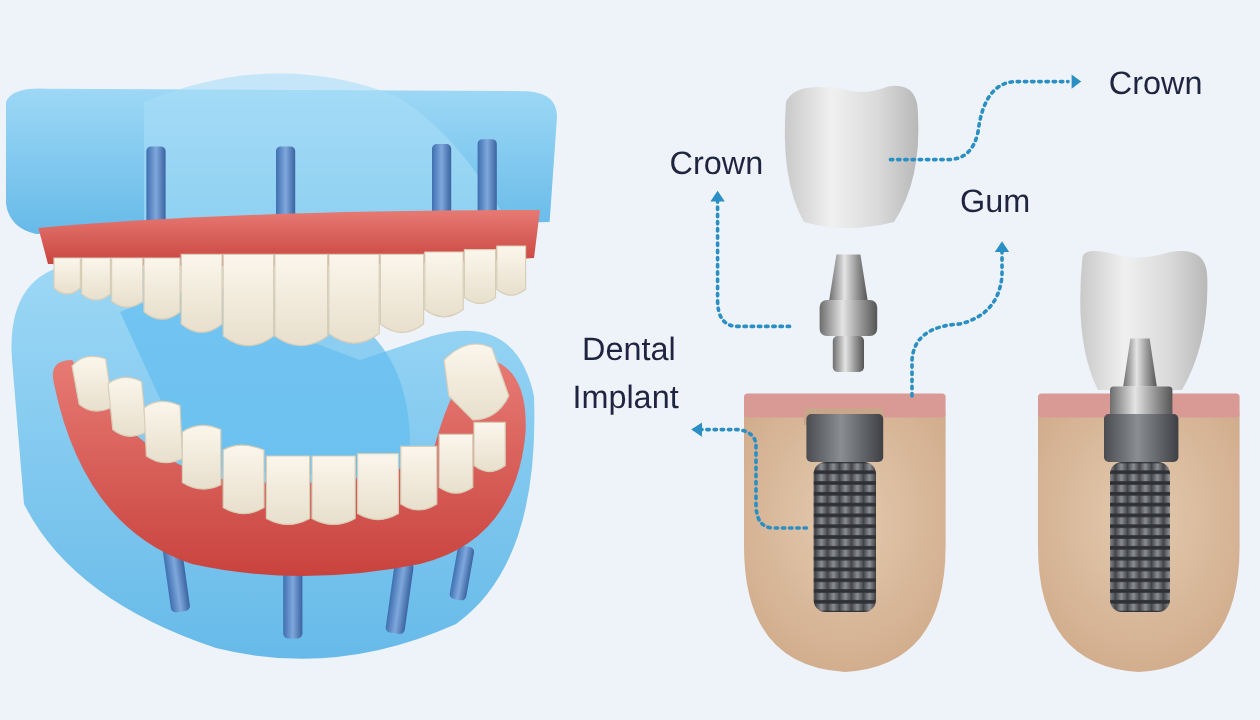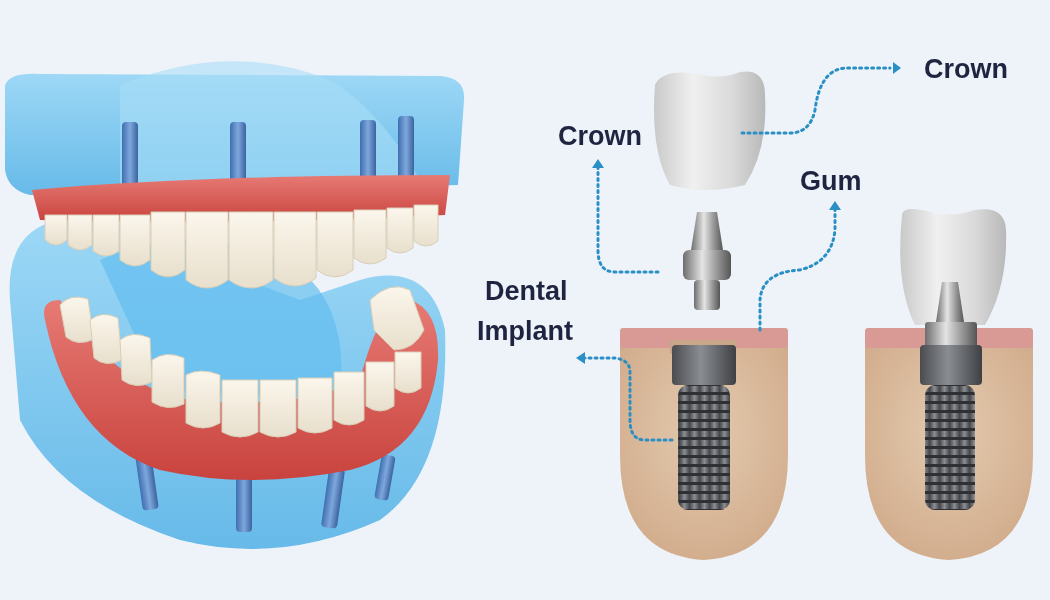--- a/index.html
+++ b/index.html
@@ -1,18 +1,18 @@
 <!DOCTYPE html>
 <html><head>
 <meta charset="utf-8">
 <style>
   html,body{margin:0;padding:0;}
   body{width:1050px;height:600px;background:#eef3f9;overflow:hidden;position:relative;font-family:"Liberation Sans",sans-serif;}
   .stage{position:absolute;left:0;top:0;width:1050px;height:600px;}
-  .label{position:absolute;color:#1f2440;font-weight:bold;font-size:27px;line-height:32px;font-family:"Liberation Sans",sans-serif;}
+  .label{position:absolute;color:#1f2440;font-weight:normal;font-size:27px;line-height:32px;font-family:"Liberation Sans",sans-serif;}
   svg{position:absolute;left:0;top:0;}
 </style>
 </head>
 <body>
 
 <div class="stage">
 
   <svg width="470" height="600" viewBox="0 0 470 600">
     <defs>
       <linearGradient id="jawBlue" x1="0" y1="0" x2="0" y2="1">
@@ -157,17 +157,17 @@
     <g fill="#2a8fc4">
       <path d="M893,62 l8,6 l-8,6 z"></path>
       <path d="M592,168 l6,-9 l6,9 z"></path>
       <path d="M829,210 l6,-9 l6,9 z"></path>
       <path d="M585,352 l-9,6 l9,6 z"></path>
     </g>
   </svg>
 
   <div class="label" style="left:924px;top:53px;">Crown</div>
   <div class="label" style="left:558px;top:120px;">Crown</div>
-  <div class="label" style="left:800px;top:165px;">Gum</div>
+  <div class="label" style="left:800px;top:152px;">Gum</div>
   <div class="label" style="left:477px;top:315px;">Implant</div>
   <div class="label" style="left:485px;top:275px;">Dental</div>
 
 </div>
 
 </body></html>

